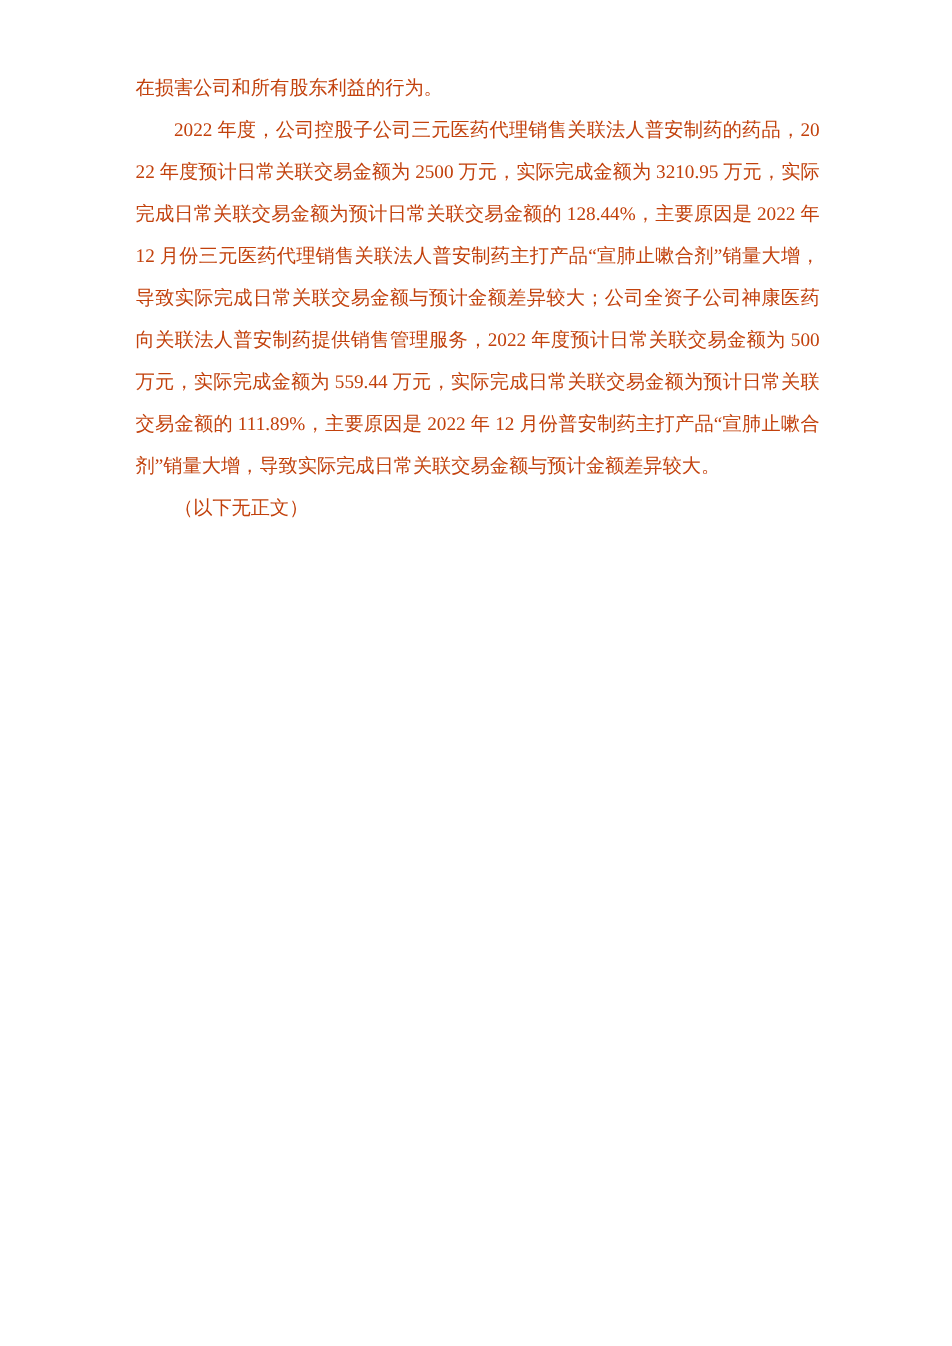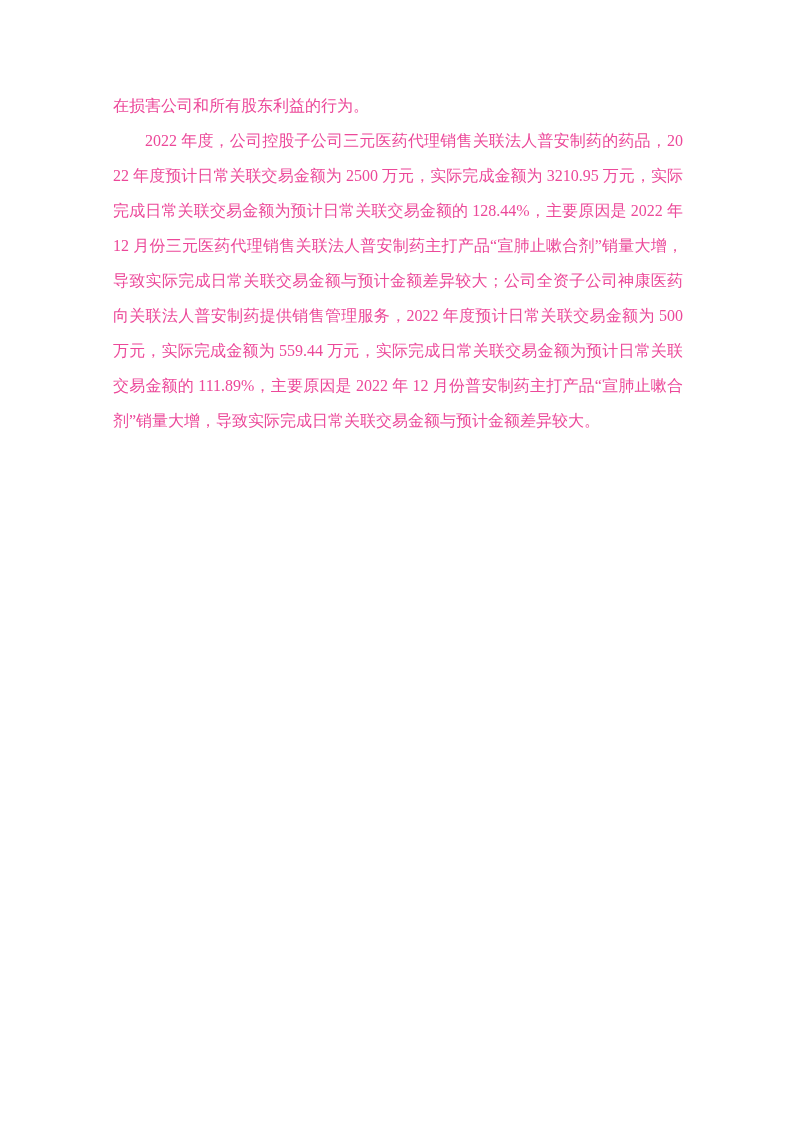--- a/index.html
+++ b/index.html
@@ -6,25 +6,25 @@
     margin: 0;
     padding: 0;
     background: #ffffff;
   }
   .page {
     position: relative;
     width: 793px;
     height: 1122px;
     background: #ffffff;
     box-sizing: border-box;
-    padding: 88px 110px 0 113px;
+    padding: 56px 110px 0 113px;
     font-family: "Liberation Serif", "DejaVu Serif", serif;
     font-size: 16px;
     line-height: 35px;
-    color: #ec4899;
+    color: #c2410c;
     overflow: hidden;
   }
   .para {
     margin: 0;
     text-align: justify;
     text-indent: 2em;
     word-break: break-all;
   }
   .para.no-indent {
     text-indent: 0;
@@ -36,13 +36,14 @@
     font-size: 16px;
     line-height: 35px;
   }
 </style>
 </head>
 <body>
 
 <div class="page">
   <p class="para no-indent">在损害公司和所有股东利益的行为。</p>
   <p class="para">2022 年度，公司控股子公司三元医药代理销售关联法人普安制药的药品，2022 年度预计日常关联交易金额为 2500 万元，实际完成金额为 3210.95 万元，实际完成日常关联交易金额为预计日常关联交易金额的 128.44%，主要原因是 2022 年 12 月份三元医药代理销售关联法人普安制药主打产品“宣肺止嗽合剂”销量大增，导致实际完成日常关联交易金额与预计金额差异较大；公司全资子公司神康医药向关联法人普安制药提供销售管理服务，2022 年度预计日常关联交易金额为 500 万元，实际完成金额为 559.44 万元，实际完成日常关联交易金额为预计日常关联交易金额的 111.89%，主要原因是 2022 年 12 月份普安制药主打产品“宣肺止嗽合剂”销量大增，导致实际完成日常关联交易金额与预计金额差异较大。</p>
+  <p class="para">（以下无正文）</p>
 </div>
 
 </body></html>

